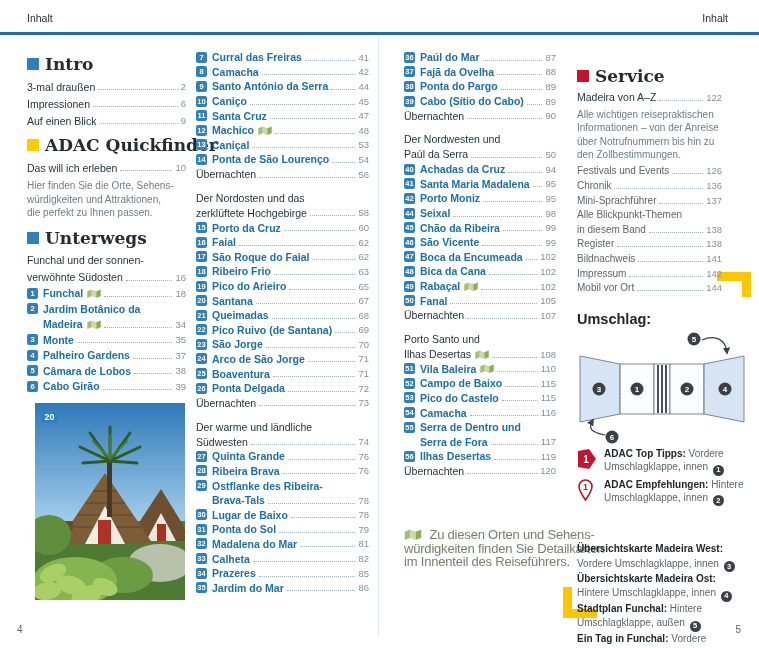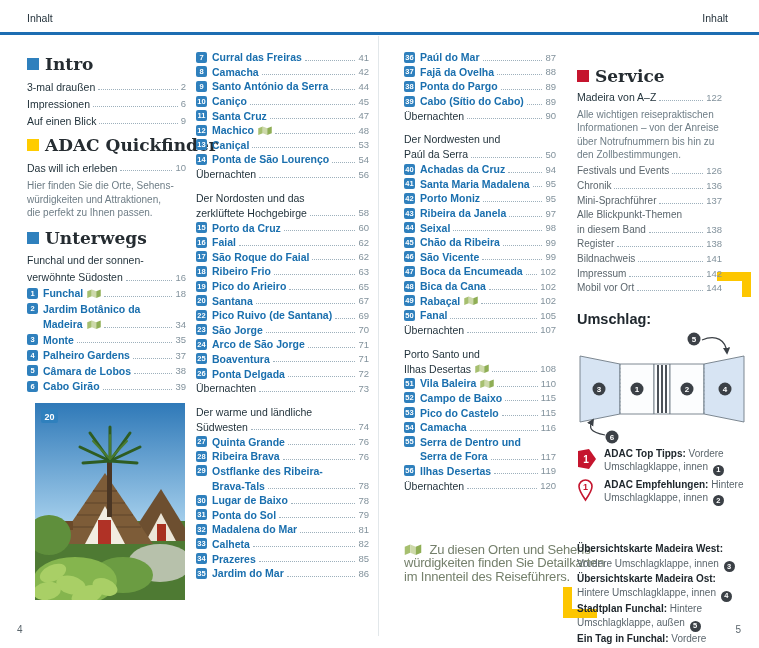--- a/index.html
+++ b/index.html
@@ -254,20 +254,26 @@
       <span class="dots"></span>
       <span class="pg">65</span>
     </div>
     <div class="row ir">
       <span class="badge">20</span>
       <span class="lbl">Santana</span>
       <span class="dots"></span>
       <span class="pg">67</span>
     </div>
     <div class="row ir">
+      <span class="badge">21</span>
+      <span class="lbl">Queimadas</span>
+      <span class="dots"></span>
+      <span class="pg">68</span>
+    </div>
+    <div class="row ir">
       <span class="badge">22</span>
       <span class="lbl">Pico Ruivo (de Santana)</span>
       <span class="dots"></span>
       <span class="pg">69</span>
     </div>
     <div class="row ir">
       <span class="badge">23</span>
       <span class="lbl">São Jorge</span>
       <span class="dots"></span>
       <span class="pg">70</span>
@@ -412,26 +418,20 @@
         <span class="badge">41</span>
         <span class="lbl">Santa Maria Madalena</span>
         <span class="dots"></span>
         <span class="pg">95</span>
       </div>
       <div class="row ir">
         <span class="badge">42</span>
         <span class="lbl">Porto Moniz</span>
         <span class="dots"></span>
         <span class="pg">95</span>
-      </div>
-      <div class="row ir">
-        <span class="badge">43</span>
-        <span class="lbl">Ribeira da Janela</span>
-        <span class="dots"></span>
-        <span class="pg">97</span>
       </div>
       <div class="row ir">
         <span class="badge">44</span>
         <span class="lbl">Seixal</span>
         <span class="dots"></span>
         <span class="pg">98</span>
       </div>
       <div class="row ir">
         <span class="badge">45</span>
         <span class="lbl">Chão da Ribeira</span>

